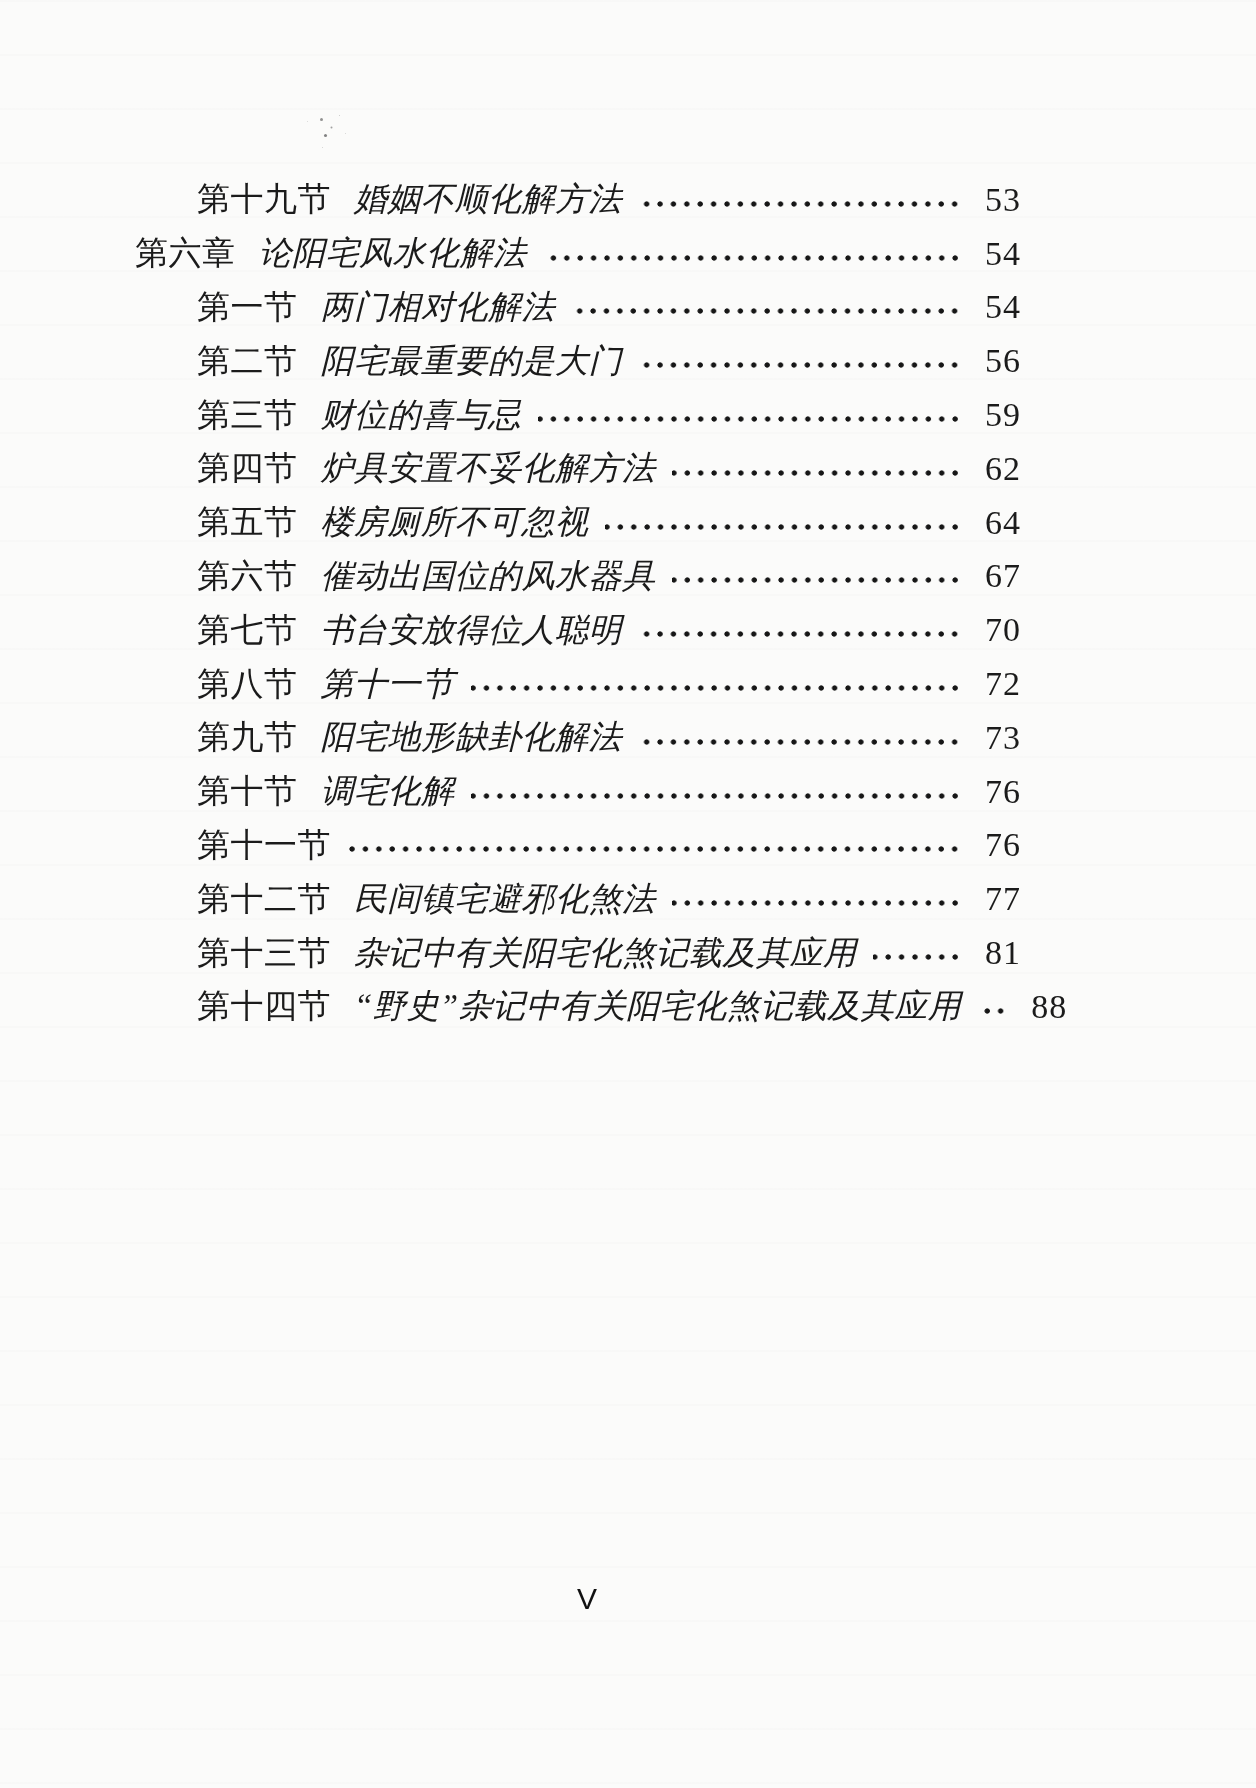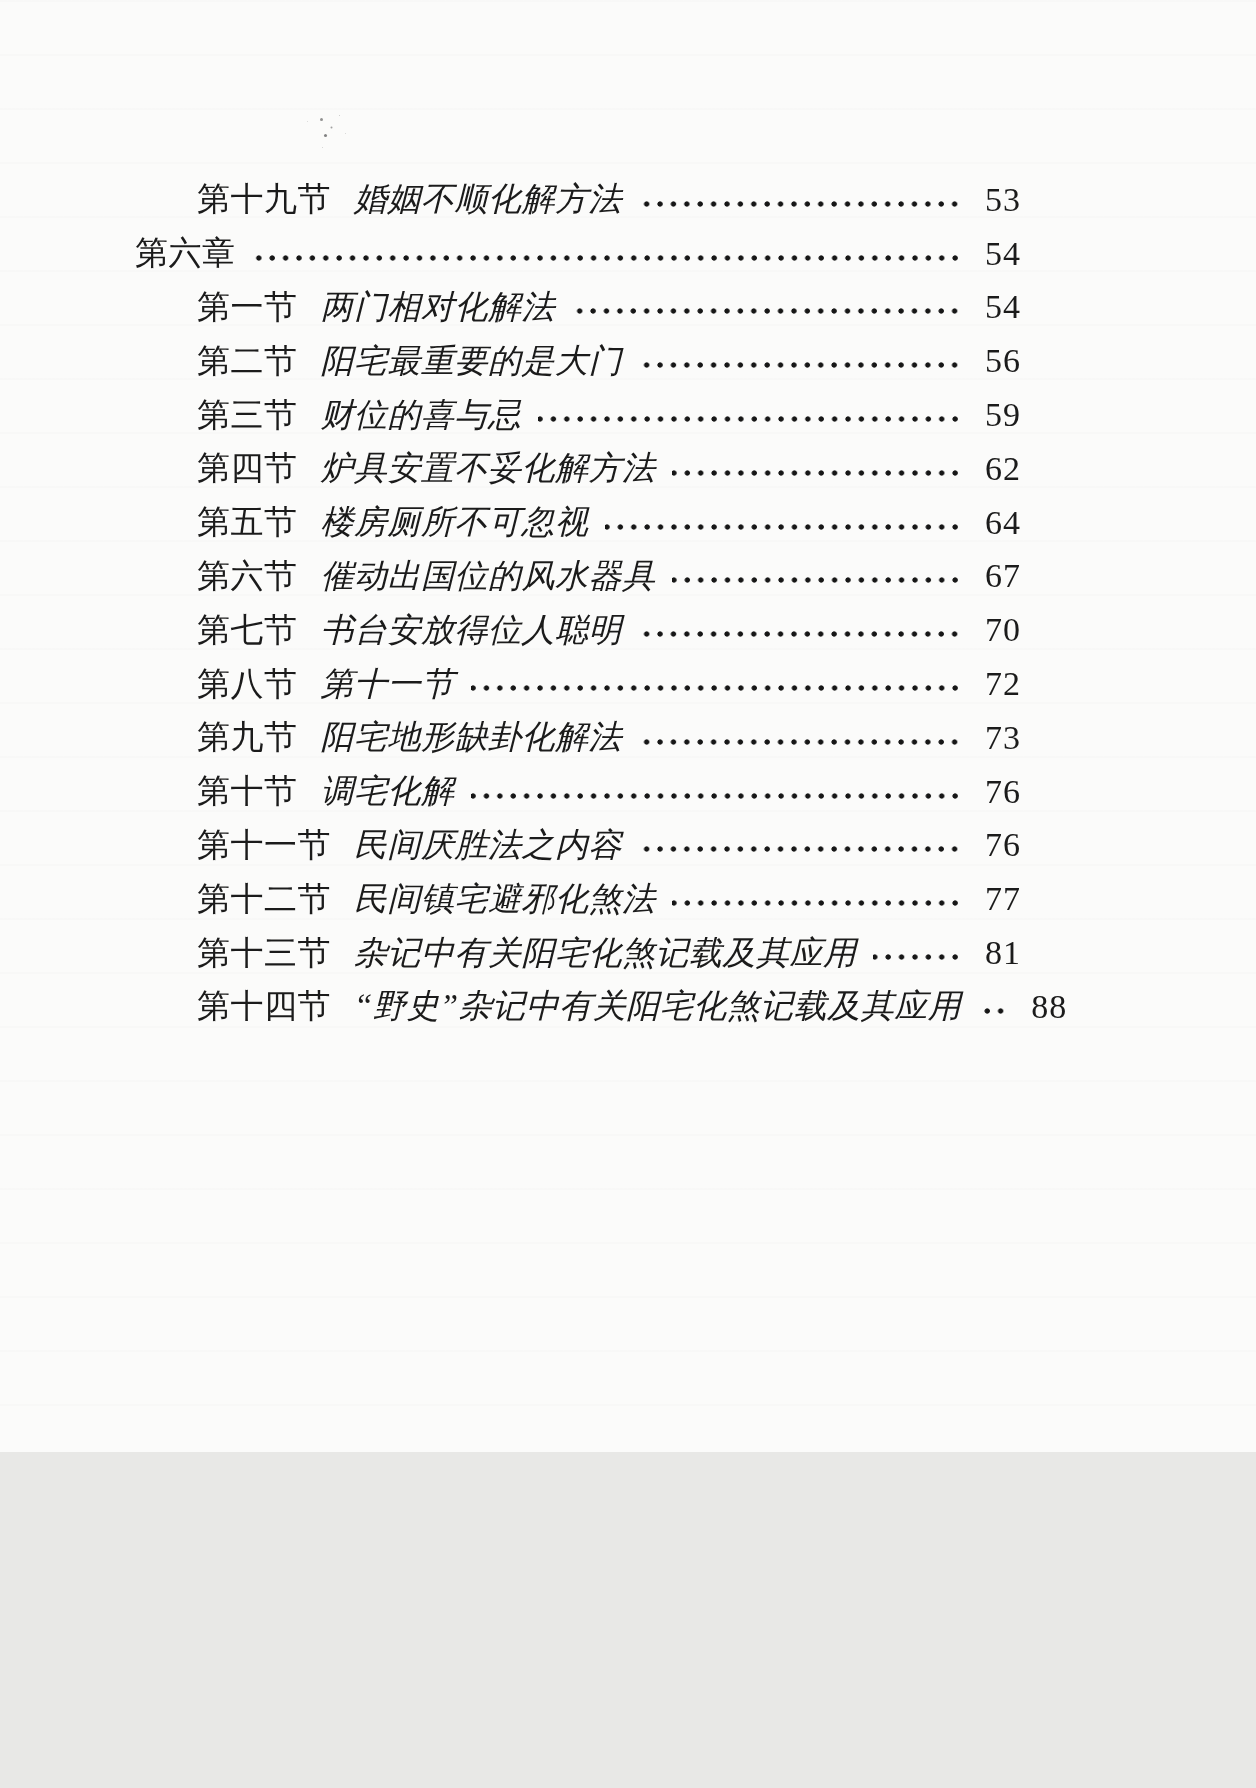--- a/index.html
+++ b/index.html
@@ -3,21 +3,21 @@
 <meta charset="utf-8">
 <style>
   html, body {
     margin: 0;
     padding: 0;
     background: #e8e8e6;
   }
   .page {
     position: relative;
     width: 1256px;
-    height: 1452px;
+    height: 1788px;
     margin: 0 auto;
     background: #fbfbfa;
     background-image: repeating-linear-gradient(180deg,
       rgba(0,0,0,0.012) 0px, rgba(0,0,0,0.012) 2px,
       transparent 2px, transparent 54px);
     overflow: hidden;
     font-family: "Liberation Serif", "DejaVu Serif", serif;
     color: #1b1b1b;
   }
   .smudge {
@@ -92,20 +92,21 @@
 
   <div class="toc">
       <div class="toc-row level-section">
     <span class="entry-label">第十九节</span>
     <span class="entry-title">婚姻不顺化解方法</span>
     <span class="leader"></span>
     <span class="entry-page">53</span>
   </div>
       <div class="toc-row level-chapter">
     <span class="entry-label">第六章</span>
+    <span class="entry-title">论阳宅风水化解法</span>
     <span class="leader"></span>
     <span class="entry-page">54</span>
   </div>
       <div class="toc-row level-section">
     <span class="entry-label">第一节</span>
     <span class="entry-title">两门相对化解法</span>
     <span class="leader"></span>
     <span class="entry-page">54</span>
   </div>
       <div class="toc-row level-section">
@@ -157,21 +158,20 @@
     <span class="entry-page">73</span>
   </div>
       <div class="toc-row level-section">
     <span class="entry-label">第十节</span>
     <span class="entry-title">调宅化解</span>
     <span class="leader"></span>
     <span class="entry-page">76</span>
   </div>
       <div class="toc-row level-section">
     <span class="entry-label">第十一节</span>
-    <span class="entry-title">民间厌胜法之内容</span>
     <span class="leader"></span>
     <span class="entry-page">76</span>
   </div>
       <div class="toc-row level-section">
     <span class="entry-label">第十二节</span>
     <span class="entry-title">民间镇宅避邪化煞法</span>
     <span class="leader"></span>
     <span class="entry-page">77</span>
   </div>
       <div class="toc-row level-section">

